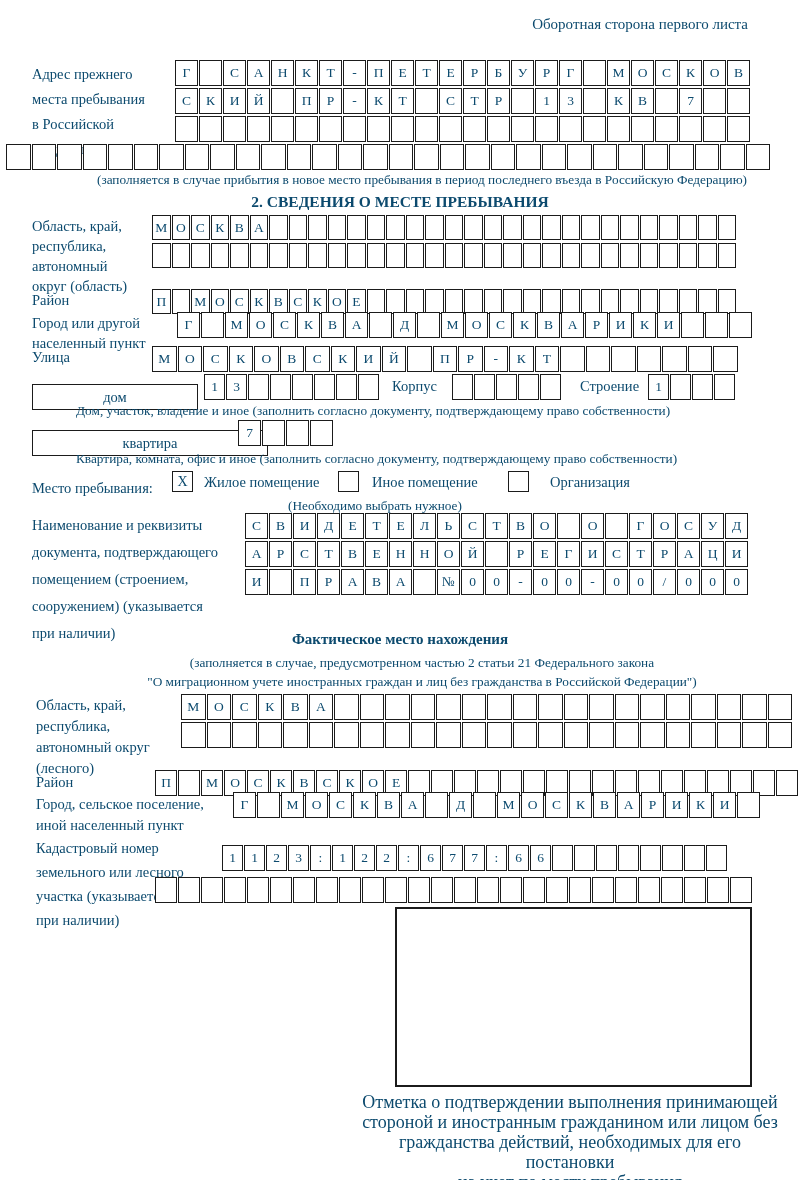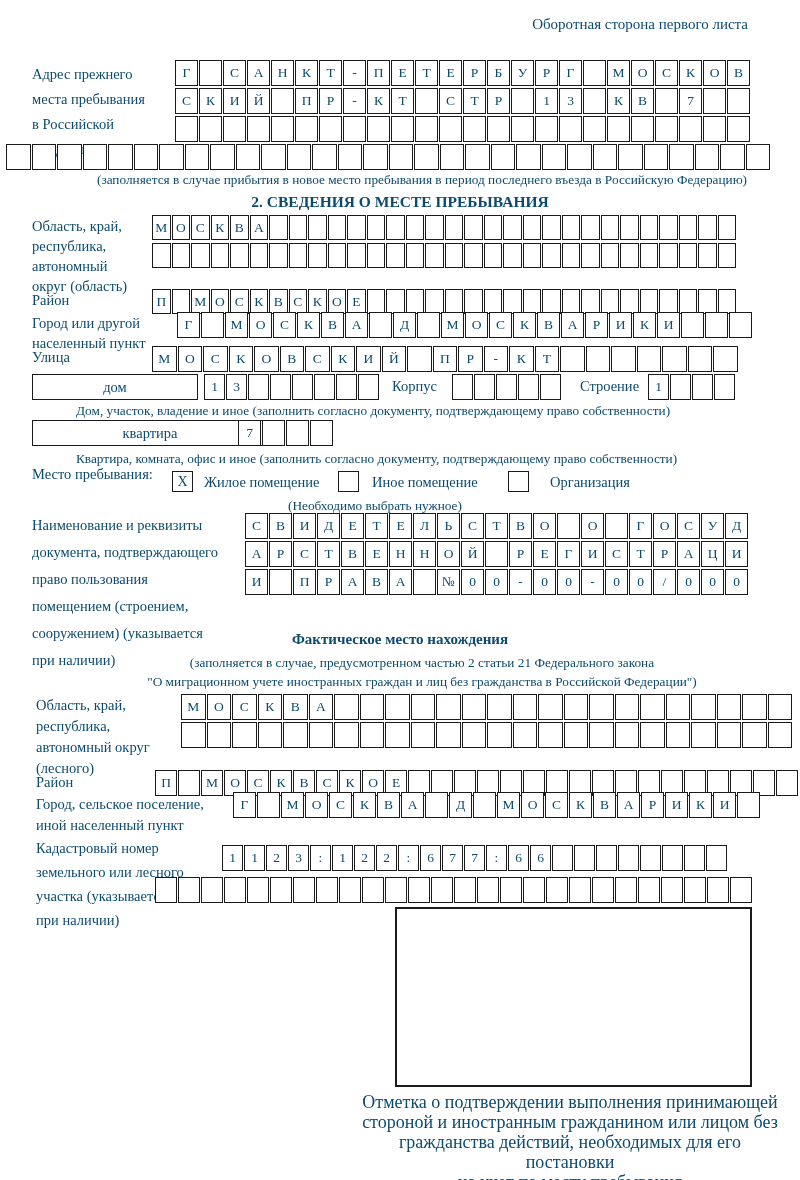--- a/index.html
+++ b/index.html
@@ -12,21 +12,21 @@
   .label{position:absolute;font-size:14.5px;}
   .cells{position:absolute;display:flex;gap:1px;}
   .cell{box-sizing:border-box;flex:0 0 auto;border:1.6px solid #1b1b1b;height:26px;
         display:flex;align-items:center;justify-content:center;font-size:13.5px;background:#fff;}
   .c20 .cell{width:23px;}
   .c21 .cell{width:24.5px;}
   .c19 .cell{width:22px;}
   .c18 .cell{width:21px;}
   .c15 .cell{width:18.5px;height:25px;}
   .box-label{position:absolute;box-sizing:border-box;border:1.6px solid #1b1b1b;height:26px;
-        display:flex;align-items:center;justify-content:center;font-size:14.5px;background:#fff;}
+        display:flex;align-items:center;justify-content:center;font-size:14.5px;background:#fff;margin-top:10px;}
   .checkbox{position:absolute;box-sizing:border-box;width:21px;height:21px;border:1.6px solid #1b1b1b;
         display:flex;align-items:center;justify-content:center;font-size:14px;background:#fff;}
   .stamp-box{position:absolute;border:2px solid #1b1b1b;background:#fff;}
 </style>
 </head>
 <body>
 
 <div class="page">
 
   <div class="note-right">Оборотная сторона первого листа</div>
@@ -344,33 +344,32 @@
 
   <div class="box-label" style="left:32px;top:420px;width:236px">квартира</div>
   <div class="cells c20" style="left:238px;top:420px">
       <span class="cell">7</span>
       <span class="cell"></span>
       <span class="cell"></span>
       <span class="cell"></span>
     </div>
   <div class="caption" style="left:32px;top:451px">Квартира, комната, офис и иное (заполнить согласно документу, подтверждающему право собственности)</div>
 
-  <div class="label" style="left:32px;top:466px">Место пребывания:</div>
+  <div class="label" style="left:32px;top:480px">Место пребывания:</div>
   <div class="checkbox" style="left:172px;top:471px">X</div>
   <div class="label" style="left:204px;top:474px">Жилое помещение</div>
   <div class="checkbox" style="left:338px;top:471px"></div>
   <div class="label" style="left:372px;top:474px">Иное помещение</div>
   <div class="checkbox" style="left:508px;top:471px"></div>
   <div class="label" style="left:550px;top:474px">Организация</div>
   <div class="caption" style="left:244px;top:498px">(Необходимо выбрать нужное)</div>
 
   <div class="label" style="left:32px;top:512px;width:215px;line-height:27px">
       <div>Наименование и реквизиты</div>
       <div>документа, подтверждающего</div>
-      <div>право пользования</div>
       <div>помещением (строением,</div>
       <div>сооружением) (указывается</div>
       <div>при наличии)</div>
     </div>
   <div class="cells c20" style="left:245px;top:513px">
       <span class="cell">С</span>
       <span class="cell">В</span>
       <span class="cell">И</span>
       <span class="cell">Д</span>
       <span class="cell">Е</span>

